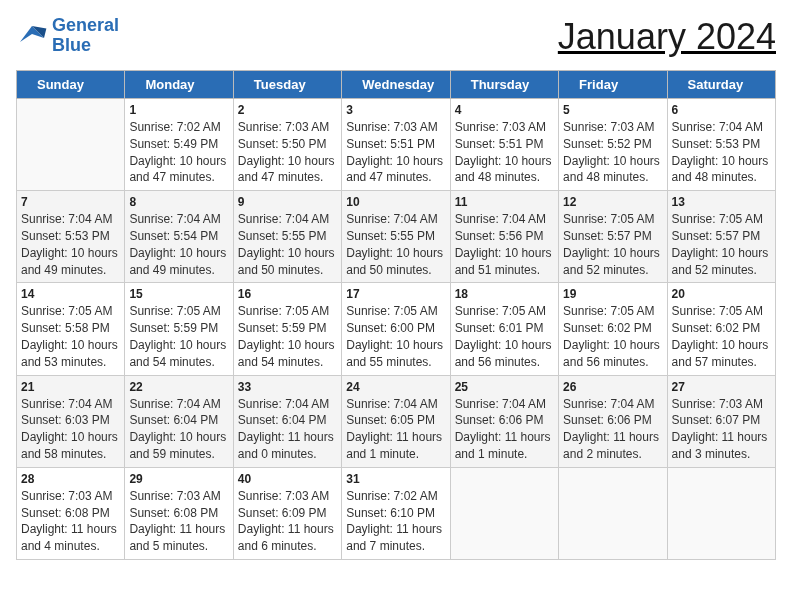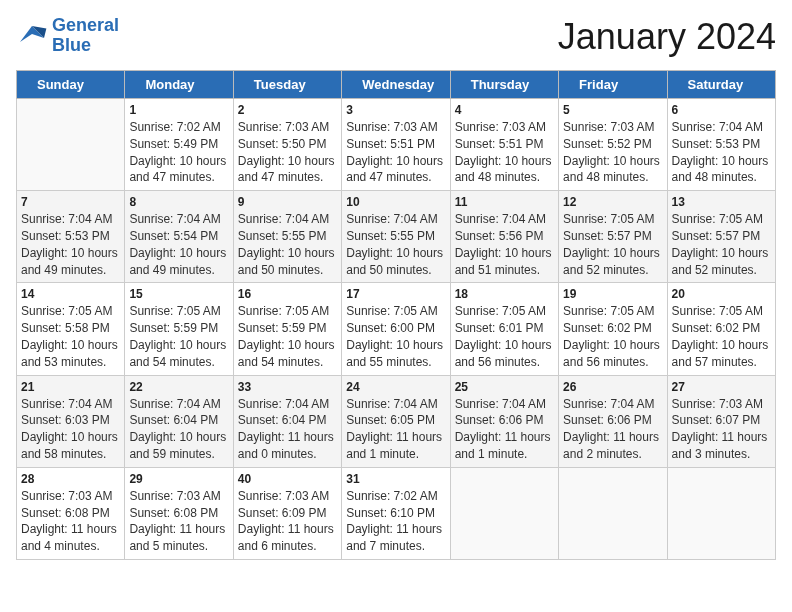--- a/index.html
+++ b/index.html
@@ -29,20 +29,21 @@
     }
     .logo-text span {
       color: #2a6db5;
     }
     .logo-bird {
       width: 32px;
       height: 28px;
     }
     .title-block {
       text-align: right;
+      text-decoration: underline;
     }
     .month-title {
       font-size: 36px;
       font-weight: normal;
       color: #1a1a1a;
     }
     .location {
       font-size: 16px;
       color: #333;
     }

